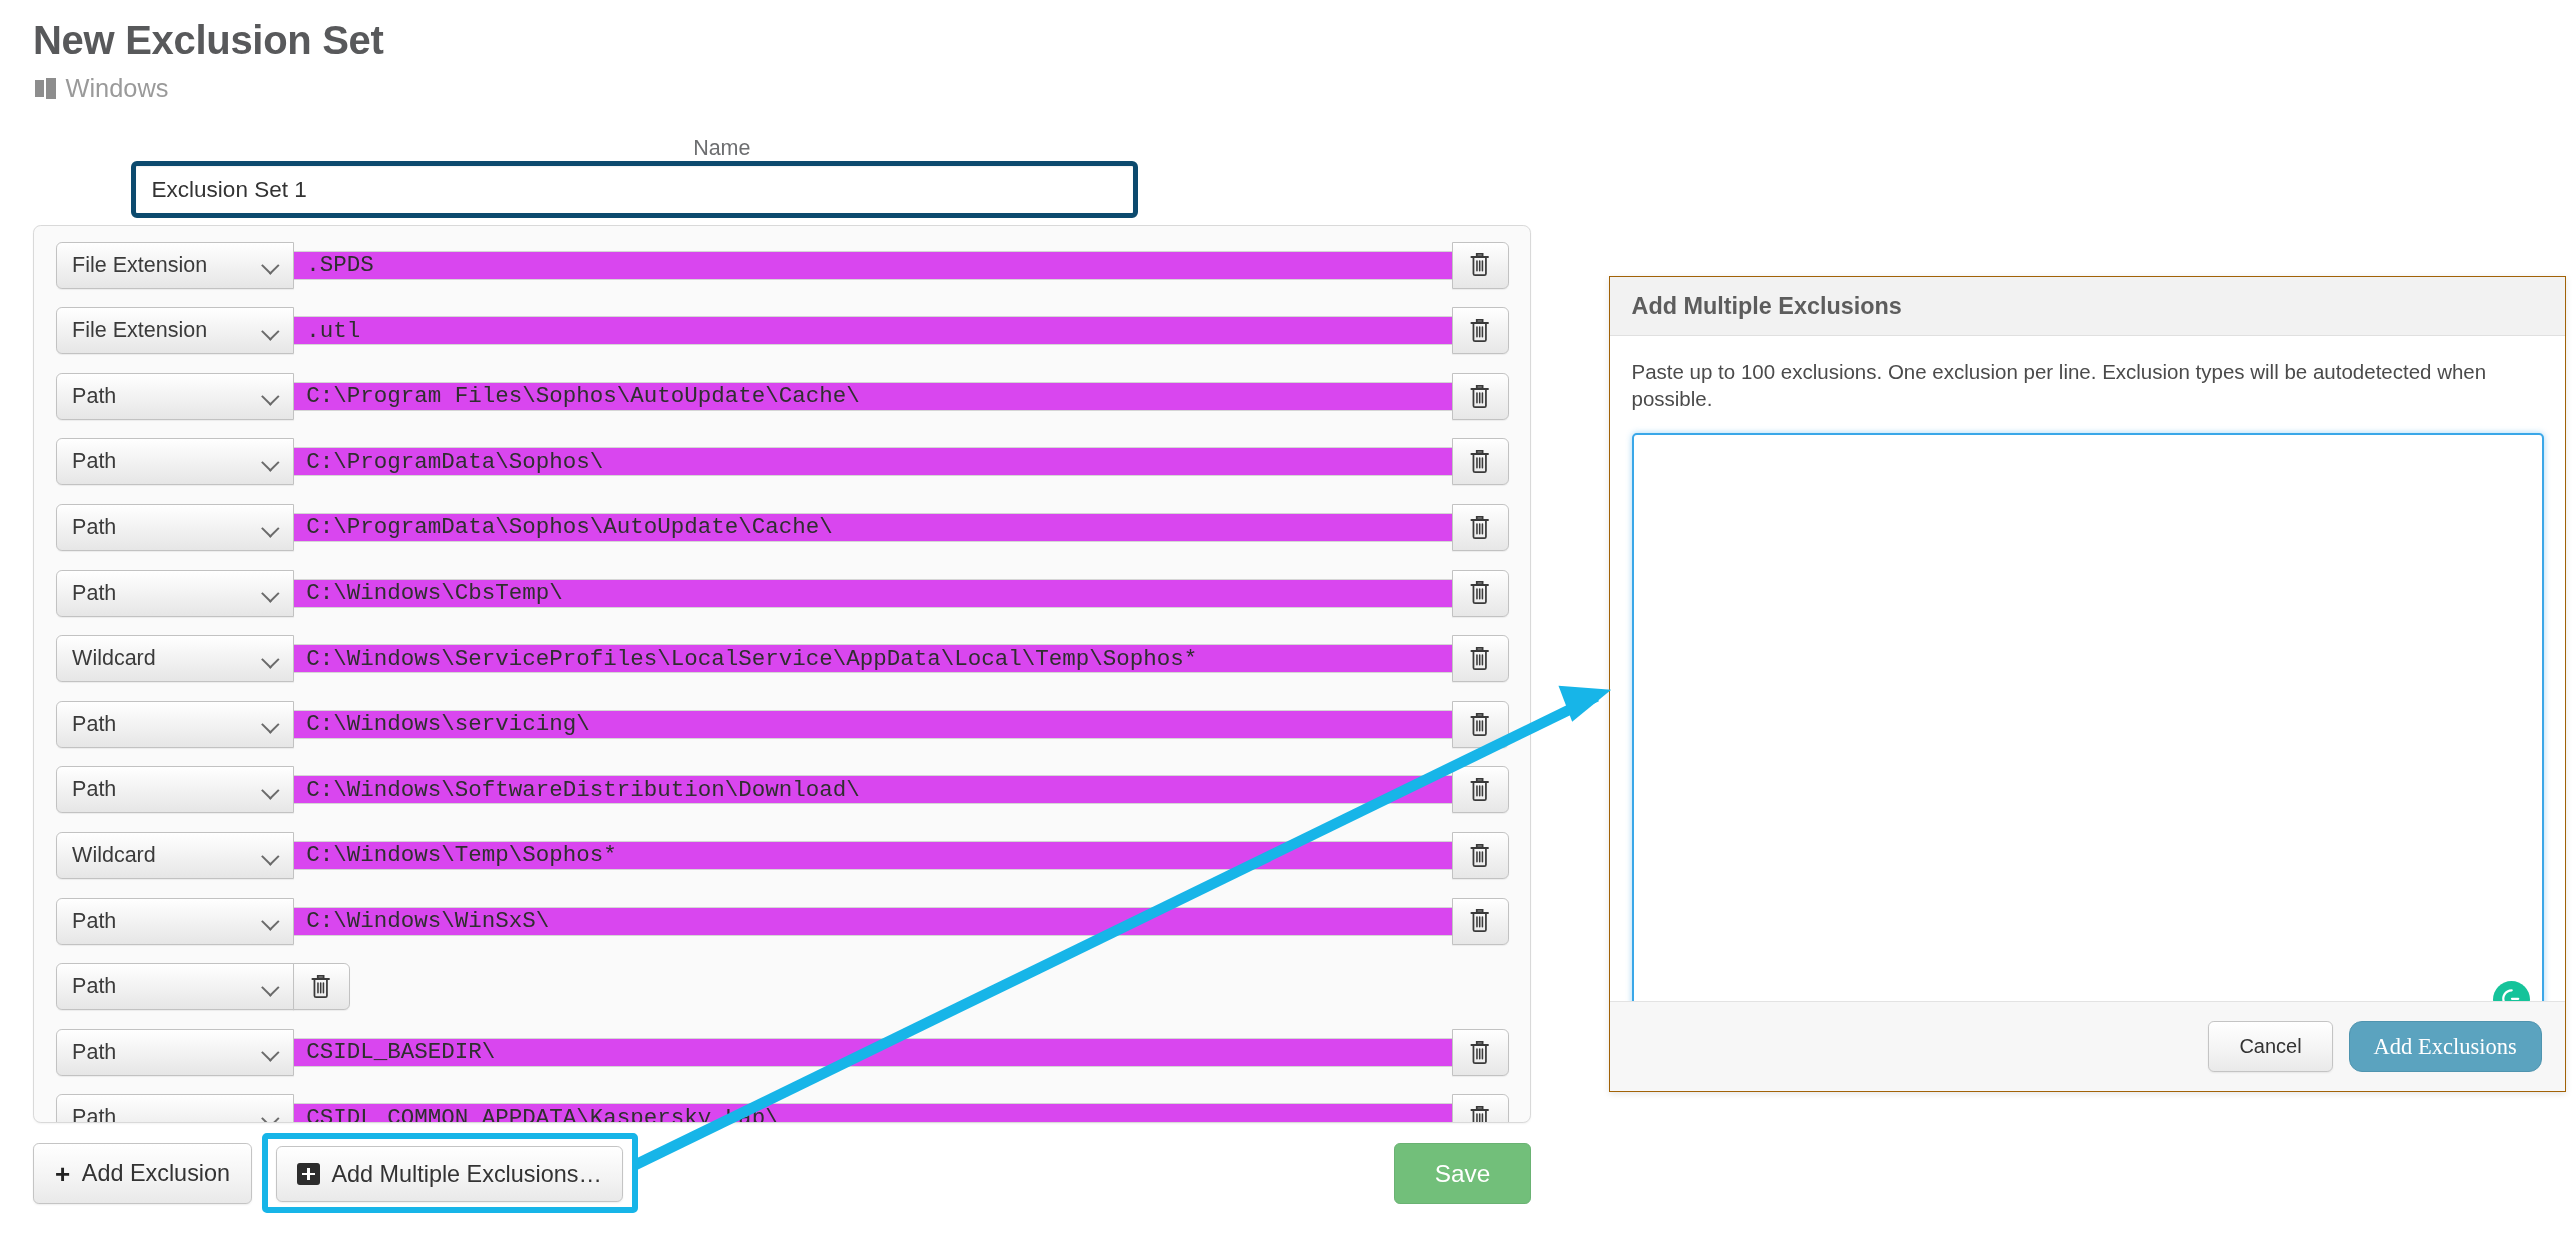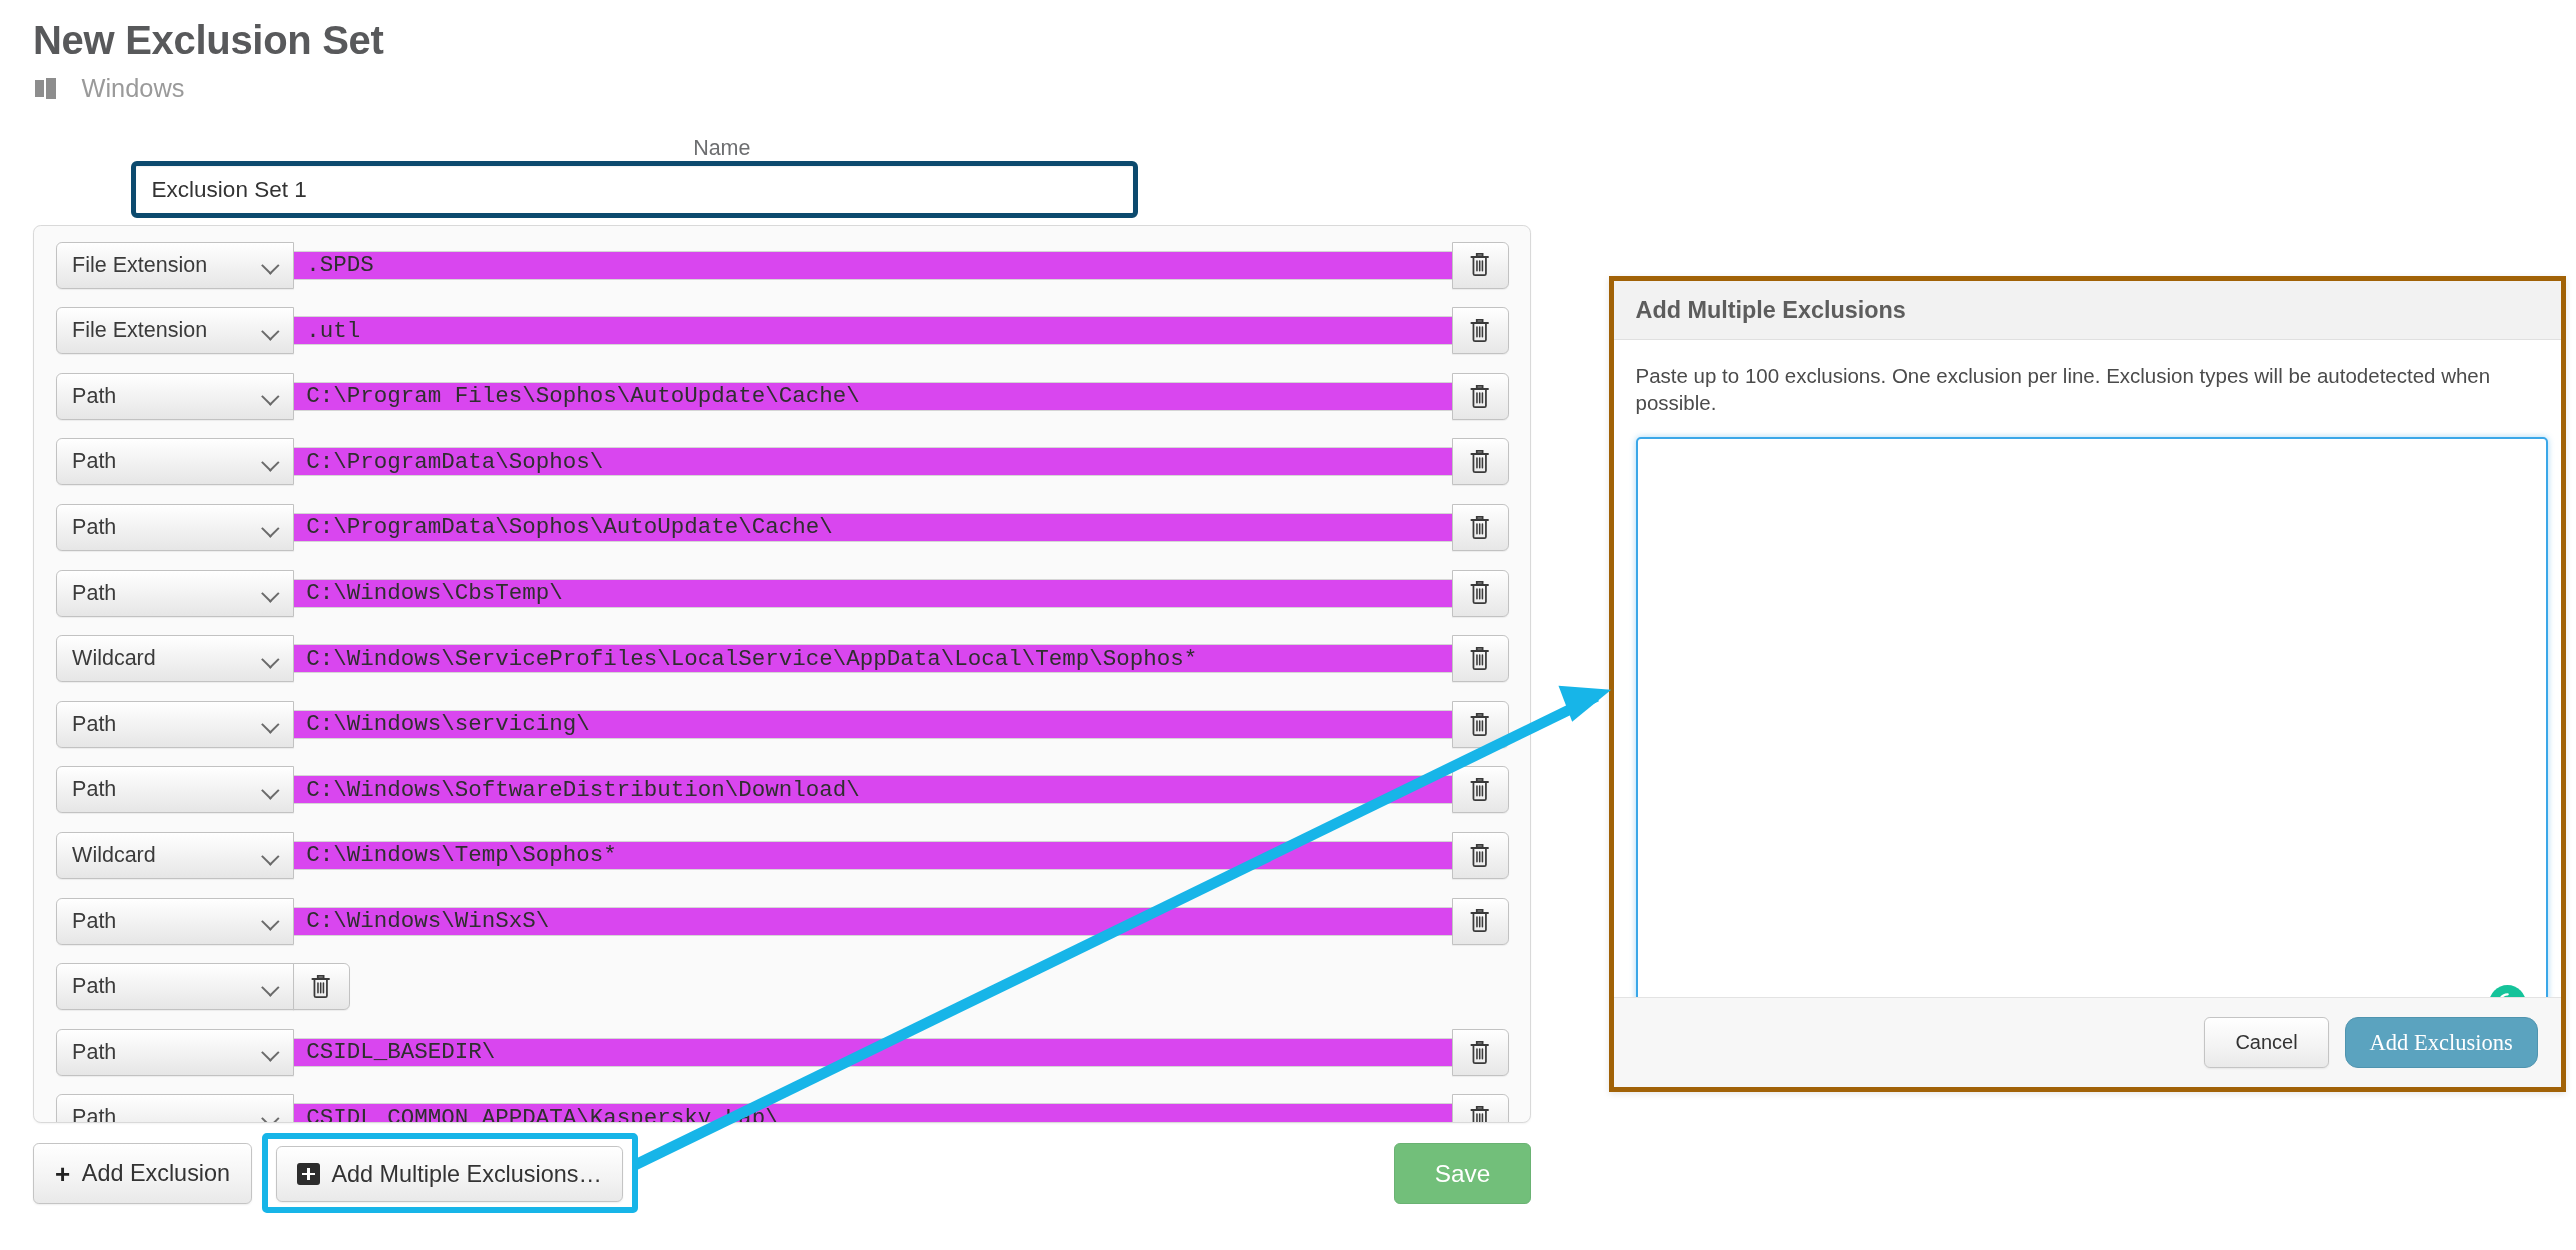--- a/index.html
+++ b/index.html
@@ -13,21 +13,21 @@
   .page { position: relative; width: 2576px; height: 1251px; background: #fff; margin-top: 8px; }
 
   
   .page-title {
     position: absolute; left: 33px; top: 9.8px;
     font-size: 40px; font-weight: bold; color: #58595b;
     letter-spacing: -0.3px;
   }
   .platform-row {
     position: absolute; left: 35px; top: 66px;
-    display: flex; align-items: center; gap: 25px;
+    display: flex; align-items: center; gap: 9px;
   }
   .win-icon { width: 21.5px; height: 21.5px; position: relative; display: inline-block; }
   .win-icon i {
     position: absolute; background: #8d8d8d; display: block;
   }
   .win-icon i.a { left: 0;    top: 2px;  width: 8.8px;  height: 7.8px; }
   .win-icon i.b { left: 10.7px; top: 0px;  width: 10.7px; height: 9.8px; }
   .win-icon i.c { left: 0;    top: 10.7px; width: 8.8px;  height: 8.8px; }
   .win-icon i.d { left: 10.7px; top: 10.7px; width: 10.7px; height: 10.7px; }
   .platform-label { font-size: 25.4px; color: #9a9a9a; }
@@ -145,21 +145,21 @@
   }
 
   
   .arrow-svg { position: absolute; left: 0; top: 0; width: 2576px; height: 1251px; pointer-events: none; }
 
   
   .dialog {
     position: absolute; left: 1609px; top: 268px;
     width: 957px; height: 816px;
     background: #ffffff;
-    border: 5px solid #a16207;
+    border: 1px solid #a16207;
     box-shadow: 0 2px 6.8px rgba(0,0,0,0.10);
   }
   .dialog-header {
     height: 59px; background: #f2f2f2;
     border-bottom: 1px solid #e0e0e0;
     display: flex; align-items: center; padding: 0 21.5px;
     font-size: 23.4px; font-weight: bold; color: #5d5d5d;
   }
   .dialog-body { padding: 23.4px 21.5px 0 21.5px; }
   .dialog-help { font-size: 20.5px; color: #4b4b4b; line-height: 1.3; }

